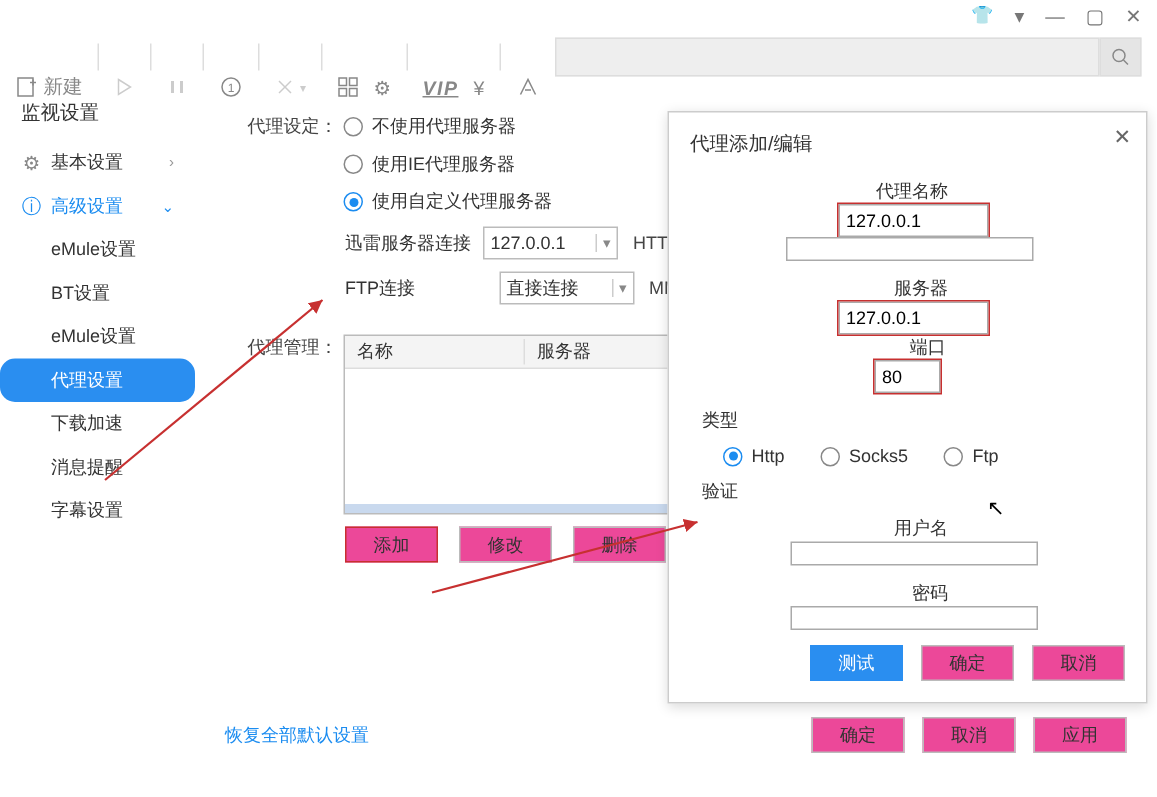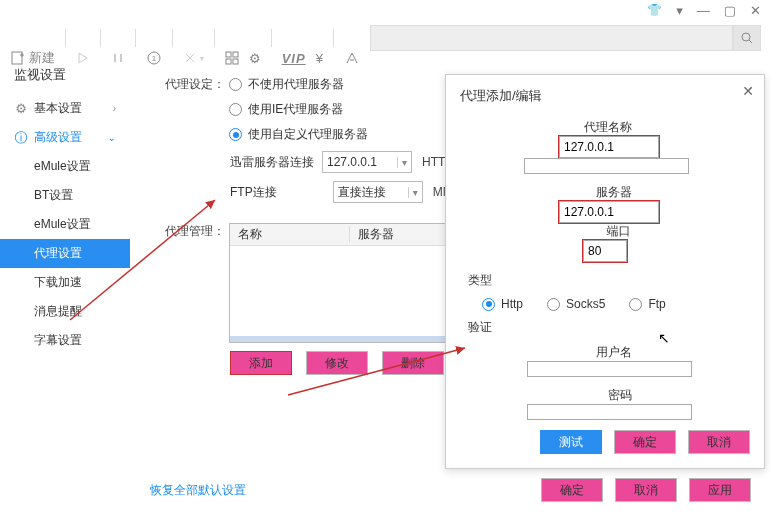--- a/index.html
+++ b/index.html
@@ -24,21 +24,21 @@
 
 .sidebar { width: 130px; padding: 10px 0; }
 .sidebar h3 { font-size: 13px; padding: 0 14px 10px; font-weight: normal; color: #333; }
 .nav-section { display: flex; align-items: center; padding: 6px 14px; color: #333; gap: 6px; }
 .nav-section.active { color: #1b8cf0; }
 .nav-icon { width: 14px; height: 14px; display: inline-flex; align-items: center; justify-content: center; font-size: 13px; }
 .chev { font-size: 10px; color: #999; margin-left: auto; }
 .chev.down { color: #1b8cf0; }
 .sub-items { }
 .sub-item { padding: 6px 14px 6px 34px; color: #333; }
-.sub-item.selected { background: #2a8ef0; color: #fff; }
+.sub-item.selected { background: #2a8ef0; color: #fff; border-radius: 10px; }
 
 
 .main { flex: 1; padding: 20px 20px 10px 20px; position: relative; }
 .form-row { display: flex; align-items: center; margin-bottom: 8px; }
 .form-label { width: 75px; text-align: right; color: #444; }
 .radio-row { display: flex; align-items: center; gap: 6px; margin-left: 4px; }
 .radio { width: 13px; height: 13px; border: 1px solid #888; border-radius: 50%; display: inline-flex; align-items: center; justify-content: center; }
 .radio.checked { border-color: #1b8cf0; }
 .radio.checked::after { content:''; width:6px; height:6px; border-radius:50%; background:#1b8cf0; }
 .sel { border: 1px solid #bbb; height: 22px; padding: 0 18px 0 4px; position: relative; display: inline-flex; align-items: center; background:#fff; min-width: 90px; }

